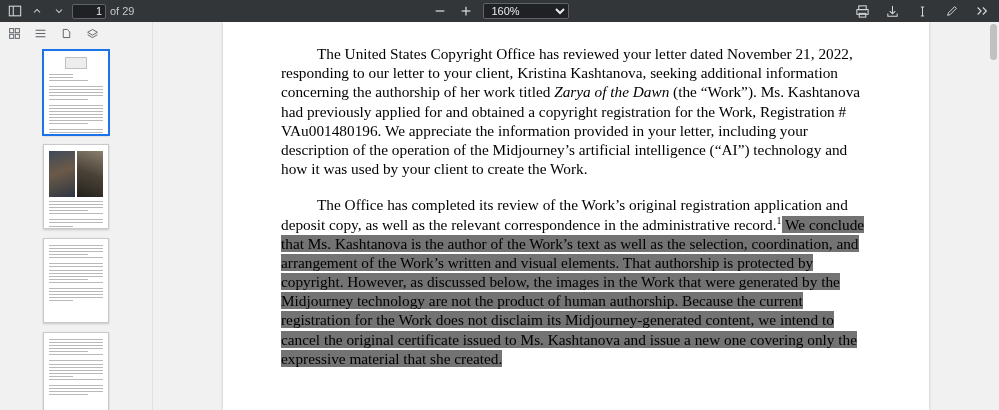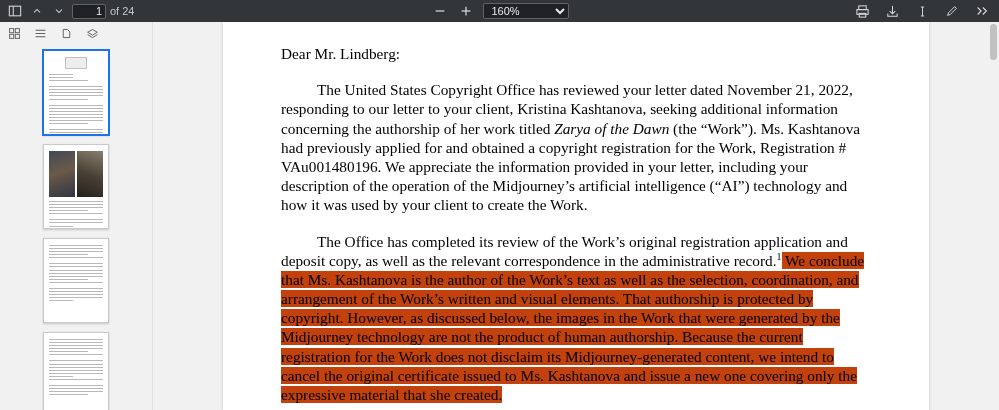--- a/index.html
+++ b/index.html
@@ -159,21 +159,21 @@
     box-shadow: 0 1px 3px rgba(0,0,0,.2);
     padding: 22px 58px 0 58px;
     font-family: "Liberation Serif", serif;
     color: #000;
     font-size: 15.3px;
     line-height: 1.255;
     position: relative;
   }
   .page p { margin: 0 0 17px 0; text-align: left; }
   .indent { text-indent: 36px; }
-  .hl { background: #c2410c; }
+  .hl { background: #737373; }
   .ital { font-style: italic; text-align: center; }
   sup { font-size: 10px; vertical-align: super; line-height: 0; }
 
   
   .vscroll {
     position: absolute;
     right: 0; top: 22px; bottom: 0;
     width: 11px;
     background: #f1f1f1;
   }
@@ -202,21 +202,21 @@
         <svg width="12" height="12" viewBox="0 0 16 16">
             <polyline points="4,10 8,6 12,10" fill="none" stroke="#d9d9d9" stroke-width="1.4"></polyline>
           </svg>
       </div>
       <div class="icon-btn" title="Next page">
         <svg width="12" height="12" viewBox="0 0 16 16">
             <polyline points="4,6 8,10 12,6" fill="none" stroke="#d9d9d9" stroke-width="1.4"></polyline>
           </svg>
       </div>
       <input class="page-input" value="1" style="">
-      <span class="page-total">of 24</span>
+      <span class="page-total">of 29</span>
     </div>
 
     <div class="tb-center">
       <div class="icon-btn" title="Zoom out">
         <svg width="14" height="14" viewBox="0 0 16 16">
             <line x1="3" y1="8" x2="13" y2="8" stroke="#d9d9d9" stroke-width="1.4"></line>
           </svg>
       </div>
       <div class="icon-btn" title="Zoom in">
         <svg width="14" height="14" viewBox="0 0 16 16">
@@ -376,21 +376,20 @@
               <div class="tl"></div>
               <div class="tl"></div>
               <div class="tl mid"></div>
           </div>
         </div>
       </div>
     </div>
 
     <div class="viewer">
       <div class="page">
-        <p>Dear Mr. Lindberg:</p>
         <div id="paras">
             <p class="indent"><span>The United States Copyright Office has reviewed your letter dated November 21, 2022, responding to our letter to your client, Kristina Kashtanova, seeking additional information concerning the authorship of her work titled </span><span class="ital">Zarya of the Dawn</span><span> (the “Work”).  Ms. Kashtanova had previously applied for and obtained a copyright registration for the Work, Registration # VAu001480196.  We appreciate the information provided in your letter, including your description of the operation of the Midjourney’s artificial intelligence (“AI”) technology and how it was used by your client to create the Work.</span></p>
             <p class="indent"><span>The Office has completed its review of the Work’s original registration application and deposit copy, as well as the relevant correspondence in the administrative record.</span><sup>1</sup><span class="hl">  We conclude that Ms. Kashtanova is the author of the Work’s text as well as the selection, coordination, and arrangement of the Work’s written and visual elements.  That authorship is protected by copyright.  However, as discussed below, the images in the Work that were generated by the Midjourney technology are not the product of human authorship.  Because the current registration for the Work does not disclaim its Midjourney-generated content, we intend to cancel the original certificate issued to Ms. Kashtanova and issue a new one covering only the expressive material that she created.</span></p>
           </div>
       </div>
     </div>
 
     <div class="vscroll">
       <div class="thumb-bar"></div>
     </div>

